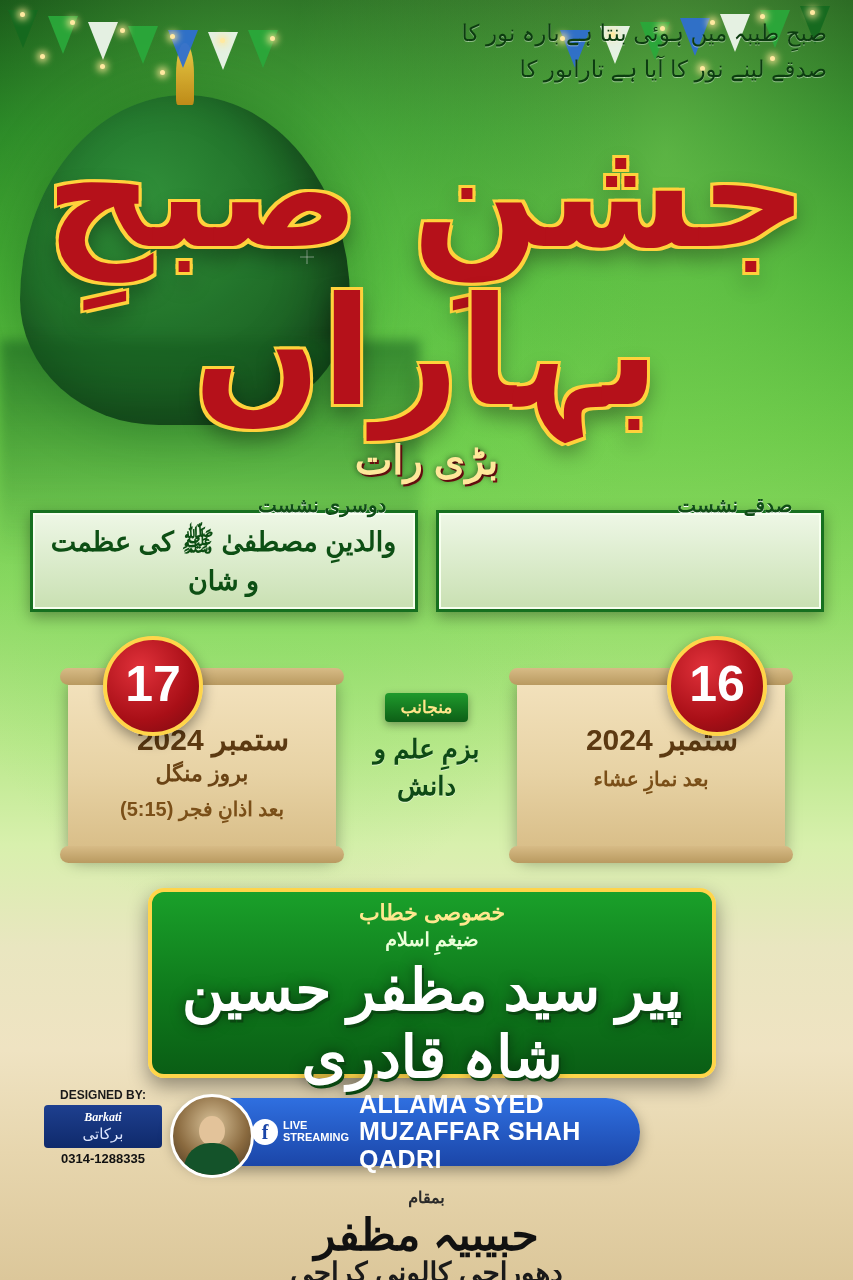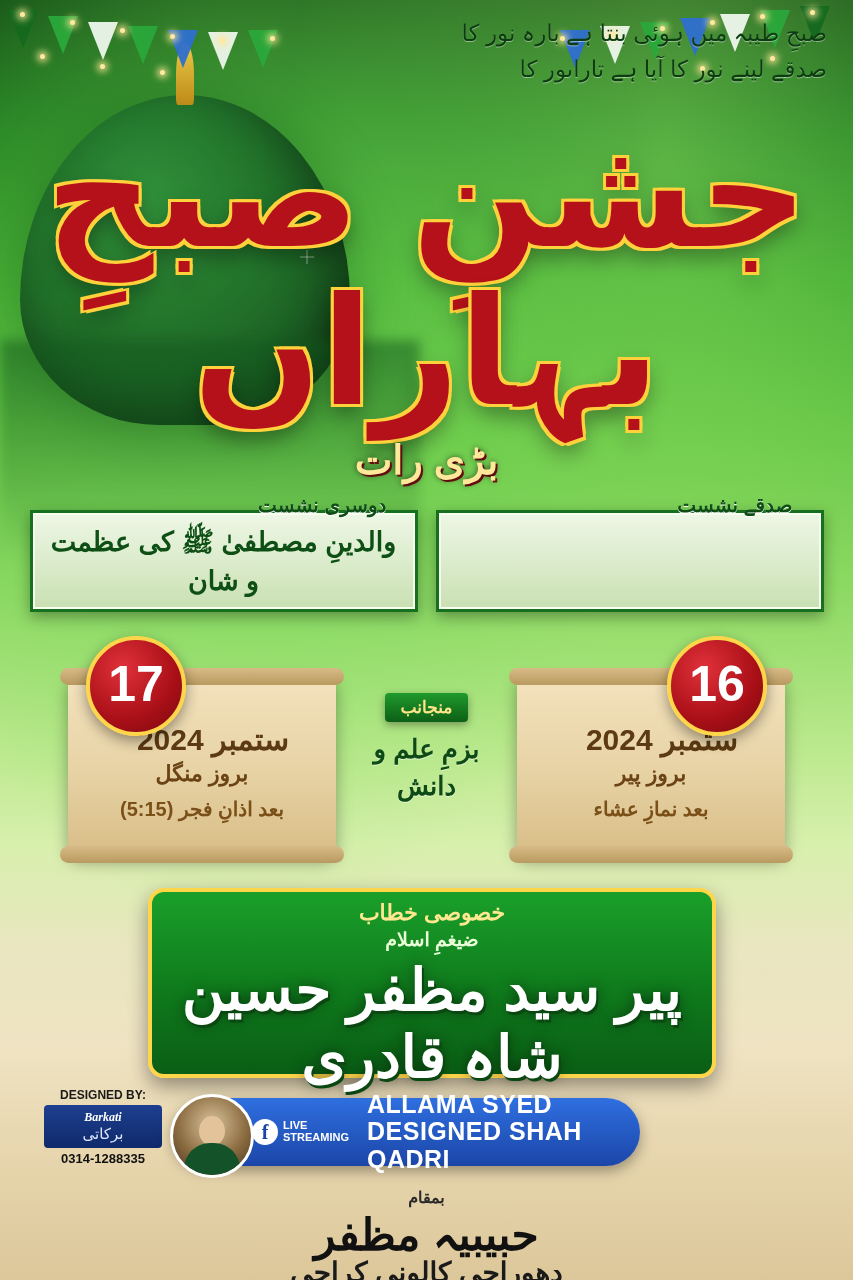--- a/index.html
+++ b/index.html
@@ -226,21 +226,21 @@
     background: radial-gradient(circle at 36% 30%, #e0313a 0%, #a90f17 60%, #780a10 100%);
     border: 4px solid #ffd54a;
     color: #fff;
     font-size: 50px;
     font-weight: bold;
     line-height: 88px;
     text-align: center;
     box-shadow: 0 5px 14px rgba(0,0,0,0.4);
   }
   .badge.right { right: 18px; }
-  .badge.left { left: 18px; }
+  .badge.left { left: 35px; }
   .scroll-line1 {
     margin-top: 44px;
     font-size: 30px;
     font-weight: bold;
     color: #5c3a12;
     direction: rtl;
     padding-left: 22px;
   }
   .scroll-line2 {
     margin-top: 4px;
@@ -424,21 +424,20 @@
     line-height: 26px;
     text-align: center;
   }
   .live-text {
     font-size: 11px;
     font-weight: bold;
     color: #ffffff;
     line-height: 1.05;
   }
   .live-name {
-    margin-left: 8px;
     color: #ffffff;
     font-weight: bold;
     font-size: 25px;
     line-height: 1.1;
     letter-spacing: 0.5px;
   }
   
   .venue {
     position: absolute;
     left: 0;
@@ -534,21 +533,20 @@
     </div>
   </div>
 
   <div class="scrolls">
 
     <div class="scroll right">
       <div class="roll-top"></div>
       <div class="roll-bottom"></div>
       <div class="badge right">16</div>
       <div class="scroll-line1">ستمبر 2024</div>
-      <div class="scroll-line2">بروز پیر</div>
       <div class="scroll-line3">بعد نمازِ عشاء</div>
     </div>
 
     <div class="center-tag">
       <div class="flag-chip">منجانب</div>
       <div class="ct1">بزمِ علم و</div>
       <div class="ct2">دانش</div>
     </div>
 
     <div class="scroll left">
@@ -584,21 +582,21 @@
     </div>
     <div class="fb-chip">
       <div class="fb-circle">f</div>
       <div>
         <div class="live-text">LIVE</div>
         <div class="live-text">STREAMING</div>
       </div>
     </div>
     <div class="live-name">
       <div>ALLAMA SYED</div>
-      <div>DESIGNED SHAH QADRI</div>
+      <div>MUZAFFAR SHAH QADRI</div>
     </div>
   </div>
 
   <div class="venue">
     <div class="venue-top">بمقام</div>
     <div class="venue-main">حبیبیہ مظفر</div>
     <div class="venue-sub">دھوراجی کالونی کراچی</div>
   </div>
 
 </div>

